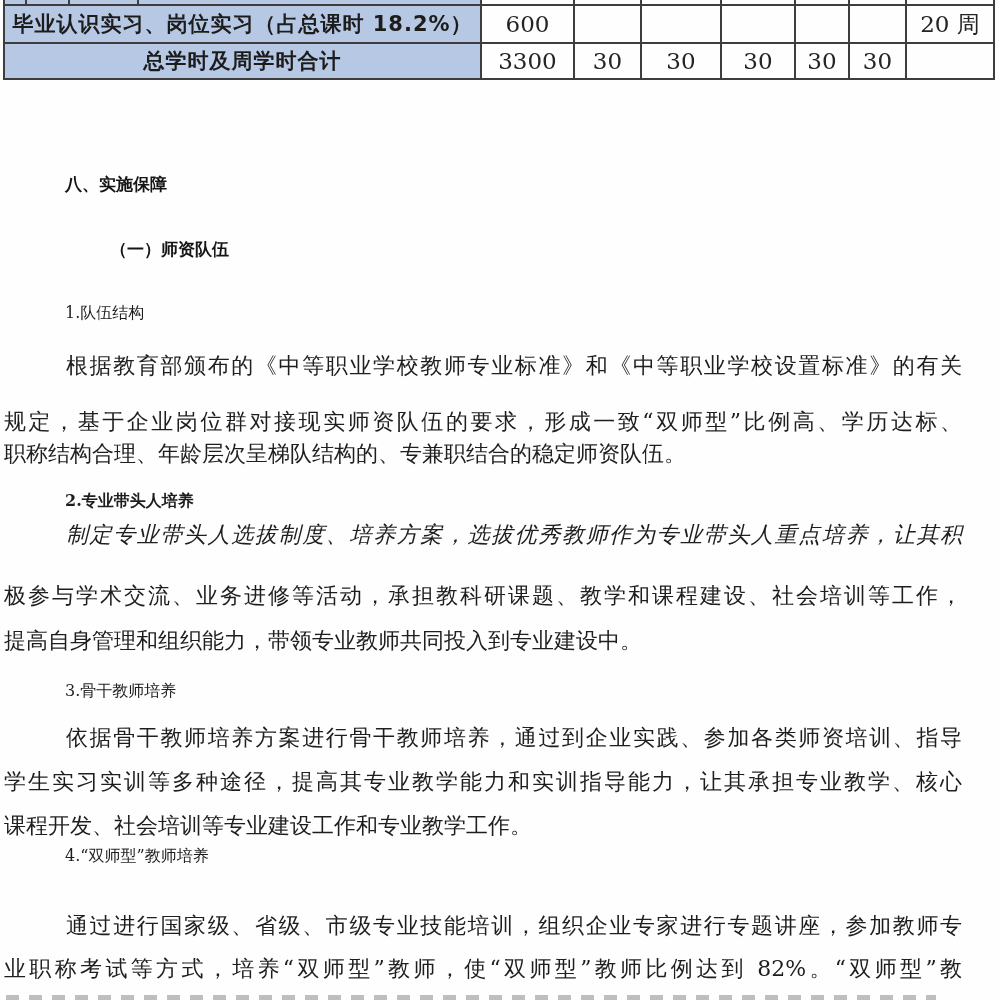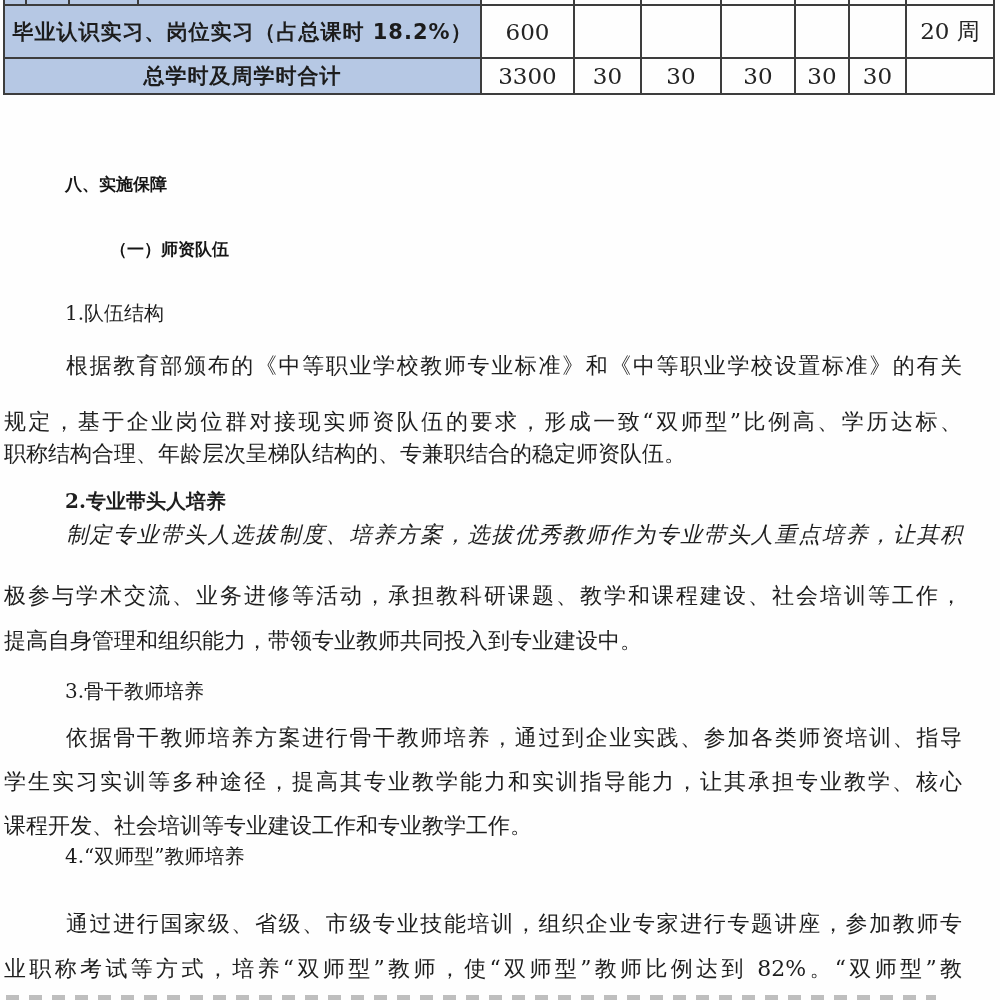--- a/index.html
+++ b/index.html
@@ -32,37 +32,37 @@
     font-weight:bold;
     font-size:21px;
     color:#1c1c1c;
     letter-spacing:1px;
   }
   td.num {
     font-family:"DejaVu Serif", serif;
     font-size:23px;
     color:#242424;
   }
-  tr.r1 td { height:53px; }
+  tr.r1 td { height:38px; }
   tr.r2 td { height:36px;margin-left:10px; }
 
   
   .ln {
     position:absolute; left:4px; width:958px;
     height:30px; line-height:30px;
     font-size:22px;
     text-align:justify; text-align-last:justify;
     color:#1e1e1e;
   }
   .ln.indent { padding-left:62px; }
   .ln.short  { text-align:left; text-align-last:left; }
   .ttl {
     position:absolute; left:65px;
     height:30px; line-height:30px;
-    font-size:20px; white-space:nowrap;
+    font-size:16px; white-space:nowrap;
     color:#1e1e1e;
   }
   .hd {
     position:absolute;
     height:30px; line-height:30px;
     font-size:17px; font-weight:bold; white-space:nowrap;
     font-family:"DejaVu Sans", sans-serif;
     color:#151515;
   }
   .remnant {
@@ -137,16 +137,16 @@
 <div class="ln indent" style="top:520px;font-style:italic;">制定专业带头人选拔制度、培养方案，选拔优秀教师作为专业带头人重点培养，让其积</div>
 <div class="ln" style="top:581px;">极参与学术交流、业务进修等活动，承担教科研课题、教学和课程建设、社会培训等工作，</div>
 <div class="ln short" style="top:626px;">提高自身管理和组织能力，带领专业教师共同投入到专业建设中。</div>
 
 <div class="ttl" style="top:676px;">3.骨干教师培养</div>
 <div class="ln indent" style="top:723px;">依据骨干教师培养方案进行骨干教师培养，通过到企业实践、参加各类师资培训、指导</div>
 <div class="ln" style="top:767px;">学生实习实训等多种途径，提高其专业教学能力和实训指导能力，让其承担专业教学、核心</div>
 <div class="ln short" style="top:811px;">课程开发、社会培训等专业建设工作和专业教学工作。</div>
 
 <div class="ttl" style="top:841px;">4.“双师型”教师培养</div>
-<div class="ln indent" style="top:911px;font-family:Liberation Mono, monospace;">通过进行国家级、省级、市级专业技能培训，组织企业专家进行专题讲座，参加教师专</div>
+<div class="ln indent" style="top:911px;">通过进行国家级、省级、市级专业技能培训，组织企业专家进行专题讲座，参加教师专</div>
 <div class="ln" style="top:954px;">业职称考试等方式，培养“双师型”教师，使“双师型”教师比例达到 82%。“双师型”教</div>
 
 <div class="remnant"></div>
 
 </body></html>

